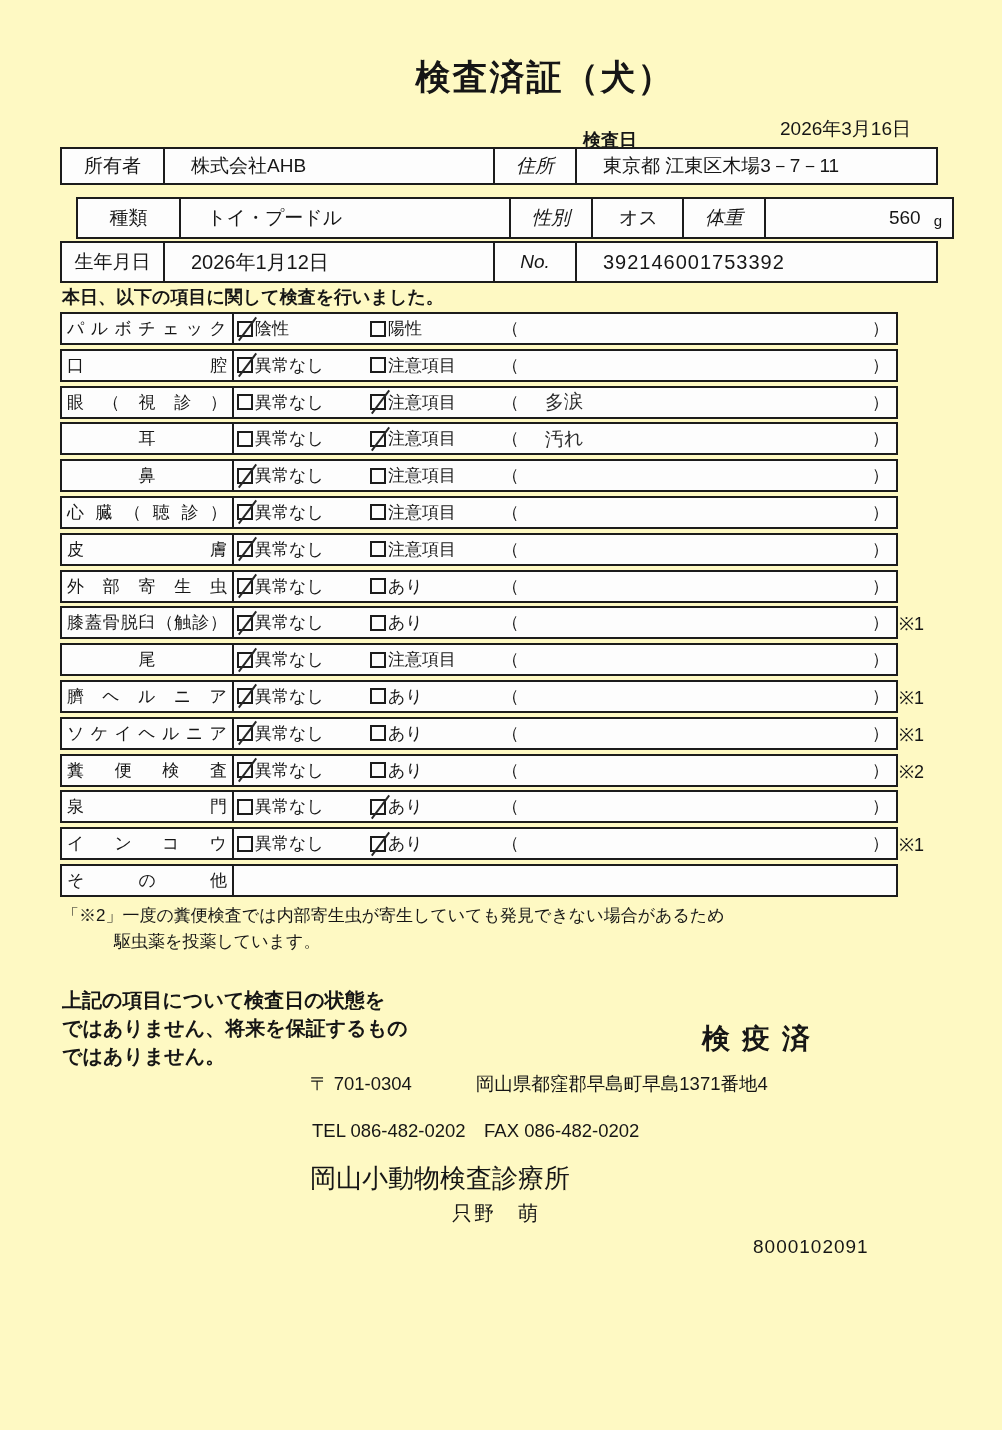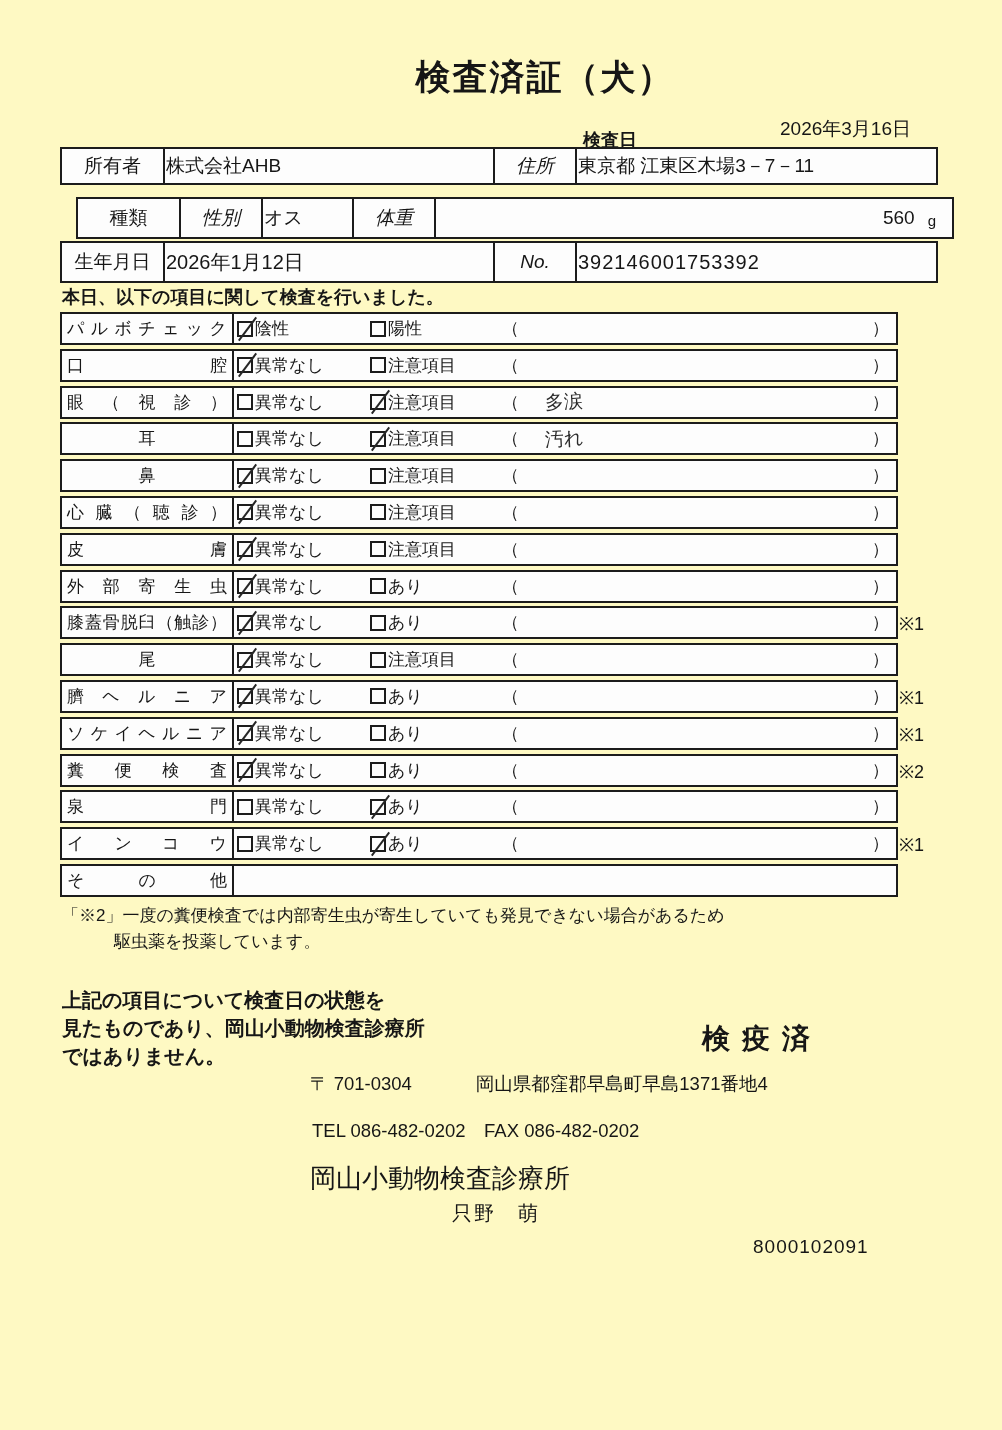--- a/index.html
+++ b/index.html
@@ -13,27 +13,27 @@
 
   .title { top:54px; left:44px; width:1002px; text-align:center;
            font-size:35px; font-weight:bold; letter-spacing:2px; }
 
   .date-label { top:128px; left:565px; font-size:18px; font-weight:bold;margin-left:18px; }
   .date-value { top:116px; left:780px; font-size:19px; }
 
   .hrow { display:flex; border:2.5px solid #1c1c1c; background:#fdfdfd; }
   .hcell { box-sizing:border-box; display:flex; align-items:center; font-size:19px; }
   .hcell.lab { justify-content:center; border-right:2.5px solid #1c1c1c; }
-  .hcell.val { padding-left:1px; }
+  .hcell.val { padding-left:26px; }
   .w-label { width:103px; }
   .w-big   { width:330px; }
   .w-small { width:82px;font-style:italic; }
   .w-sex   { width:91px; }
   .grow { flex:1; }
-  .weight-cell { flex:1; justify-content:flex-end; padding-right:16px; }
+  .weight-cell { flex:1; justify-content:flex-end; padding-right:10px; }
   .weight-unit { font-size:15px; margin-left:13px; position:relative; top:2px; }
   .no-value { font-size:20px; letter-spacing:1px; }
 
   .intro { top:285px; left:62px; font-size:18px; font-weight:bold; }
 
   .exam-table { top:312px; left:60px; width:838px; }
   .exam-row { position:relative; display:flex; box-sizing:border-box;
               height:33px; border:2.5px solid #1c1c1c; margin-bottom:3.8px;
               background:#fdfdfd; }
   .exam-label { box-sizing:border-box; width:172px; border-right:2.5px solid #1c1c1c;
@@ -80,20 +80,21 @@
 
   <div class="abs hrow" style="top:147px; left:60px; width:878px; height:38px;">
     <div class="hcell lab w-label">所有者</div>
     <div class="hcell val w-big" style="border-right:2.5px solid #1c1c1c;">株式会社AHB</div>
     <div class="hcell lab w-small">住所</div>
     <div class="hcell val grow">東京都 江東区木場3－7－11</div>
   </div>
 
   <div class="abs hrow" style="top:197px; left:76px; width:878px; height:42px;">
     <div class="hcell lab w-label">種類</div>
+    <div class="hcell val w-big" style="border-right:2.5px solid #1c1c1c;">トイ・プードル</div>
     <div class="hcell lab w-small">性別</div>
     <div class="hcell val w-sex" style="border-right:2.5px solid #1c1c1c;">オス</div>
     <div class="hcell lab w-small">体重</div>
     <div class="hcell weight-cell">
       <span>560</span>
       <span class="weight-unit">g</span>
     </div>
   </div>
 
   <div class="abs hrow" style="top:241px; left:60px; width:878px; height:42px;">
@@ -437,21 +438,21 @@
       </div>
     </div>
 
   <div class="abs notes">
     <div>「※2」一度の糞便検査では内部寄生虫が寄生していても発見できない場合があるため</div>
     <div class="indent">駆虫薬を投薬しています。</div>
   </div>
 
   <div class="abs disclaimer">
     <div>上記の項目について検査日の状態を</div>
-    <div>見たものであり、岡山小動物検査診療所</div>
+    <div>ではありません、将来を保証するもの</div>
     <div>ではありません。</div>
   </div>
 
   <div class="abs stamp">検疫済</div>
 
   <div class="abs postal">
     <span>〒 701-0304</span>
     <span>岡山県都窪郡早島町早島1371番地4</span>
   </div>
 

